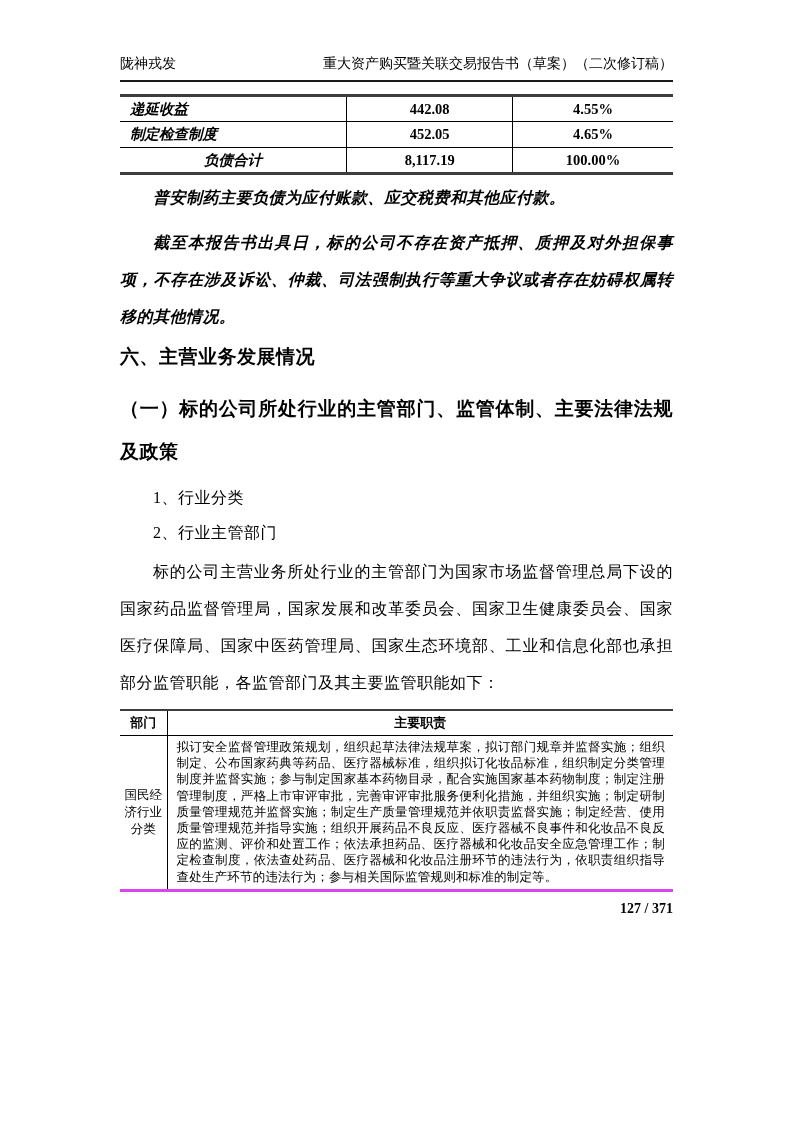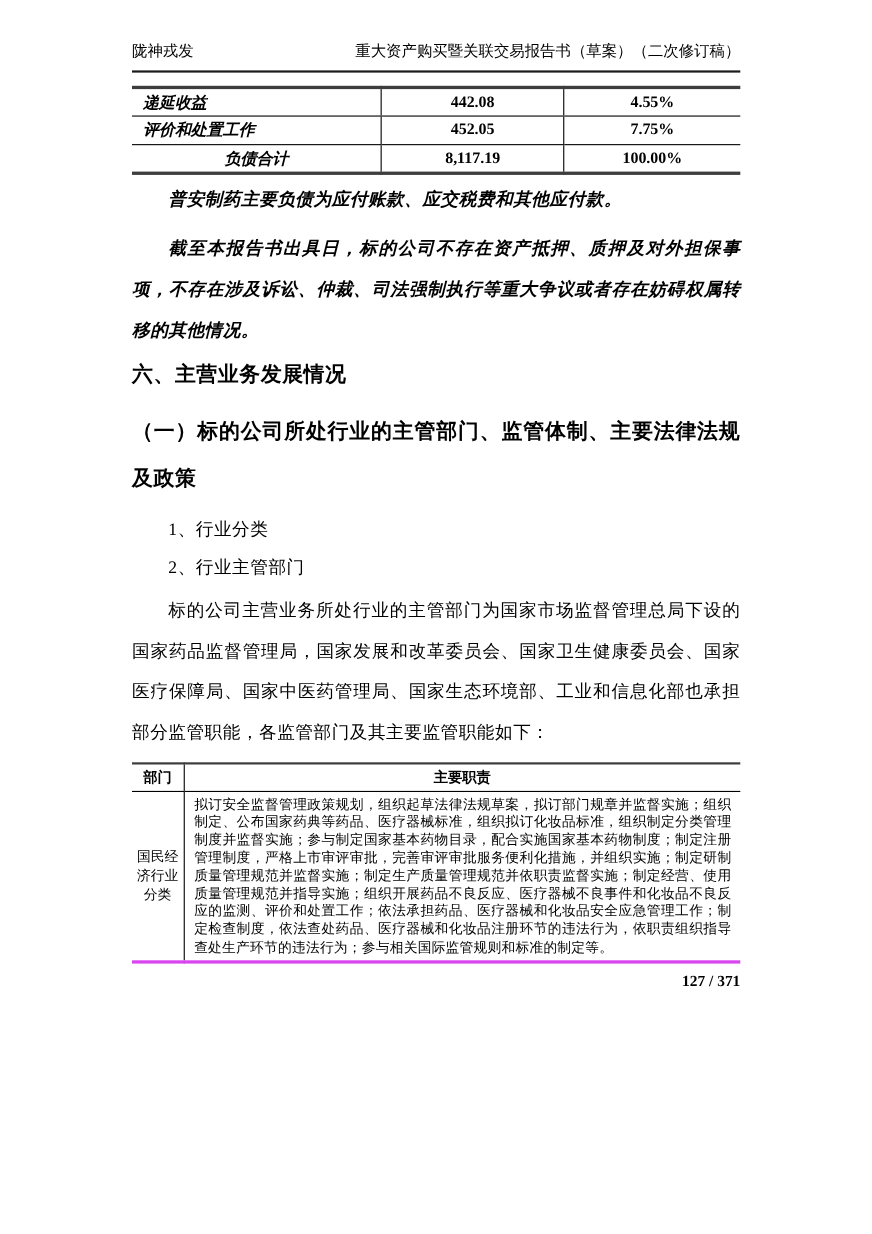--- a/index.html
+++ b/index.html
@@ -10,21 +10,21 @@
     margin:0 auto;
     background:#ffffff;
     color:#000;
     font-family:"Liberation Serif","DejaVu Serif",serif;
     overflow:hidden;
   }
   .content { margin-left:120px; width:553px; }
 
   
   .doc-header {
-    padding-top:38px;
+    padding-top:54px;
     display:flex; justify-content:space-between; align-items:flex-end;
     border-bottom:2px solid #1a1a1a;
     padding-bottom:6px;
     font-size:14px; line-height:20px;
   }
 
   
   .fin-table {
     width:100%; border-collapse:collapse; table-layout:fixed;
     margin-top:12px;
@@ -109,23 +109,23 @@
           <col style="width:30%">
           <col style="width:29%">
         </colgroup>
       <tbody>
         <tr>
           <td class="item">递延收益</td>
           <td class="c2">442.08</td>
           <td class="c3">4.55%</td>
         </tr>
         <tr>
-          <td class="item">评价和处置工作</td>
+          <td class="item">制定检查制度</td>
           <td class="c2">452.05</td>
-          <td class="c3">7.75%</td>
+          <td class="c3">4.65%</td>
         </tr>
         <tr>
           <td class="item-center">负债合计</td>
           <td class="c2">8,117.19</td>
           <td class="c3">100.00%</td>
         </tr>
       </tbody>
     </table>
 
     <p class="kai p-note">普安制药主要负债为应付账款、应交税费和其他应付款。</p>

